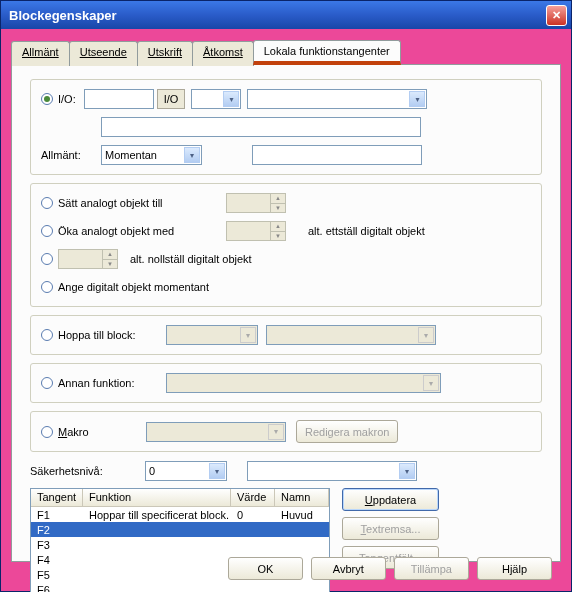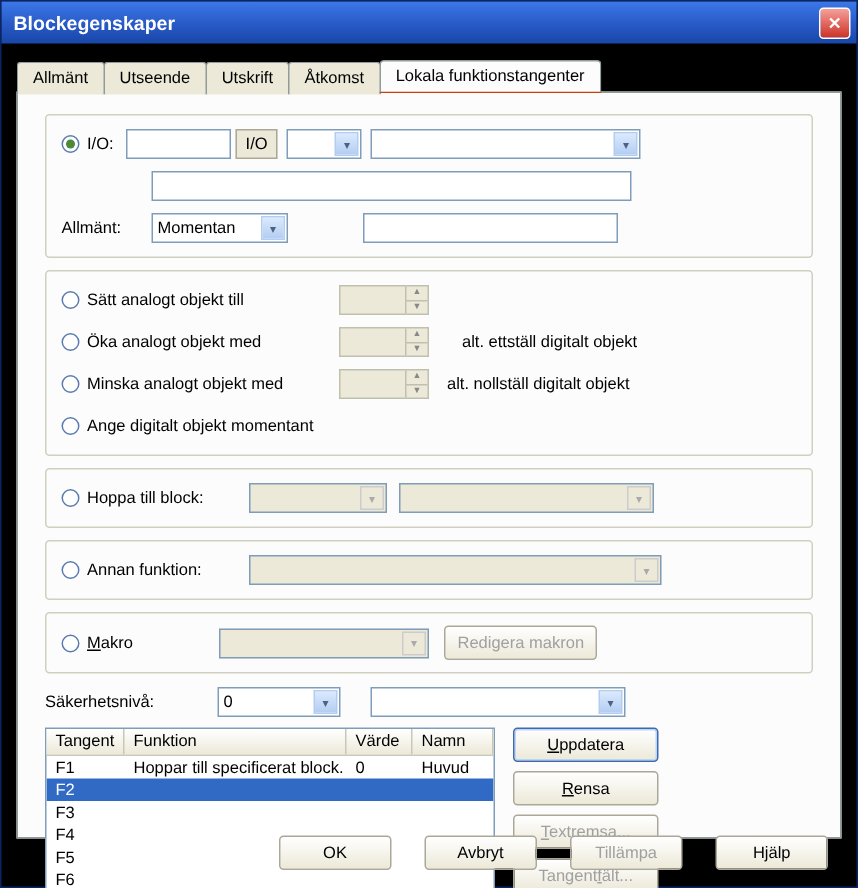--- a/index.html
+++ b/index.html
@@ -1,26 +1,26 @@
 <!DOCTYPE html>
 <html><head>
 <meta charset="utf-8">
 <style>
 * { box-sizing: border-box; font-family: Tahoma, sans-serif; font-size: 11px; }
 body { margin: 0; background: #ece9d8; width: 572px; height: 592px; overflow: hidden; }
 
-.window { width: 572px; height: 592px; border: 1px solid #0a246a; background: #000000; }
+.window { width: 572px; height: 592px; border: 1px solid #0a246a; background: #ec4899; }
 .titlebar { height: 28px; background: linear-gradient(to bottom, #3b78e7 0%, #2a5cc9 50%, #1846a8 100%); display: flex; align-items: center; padding: 0 4px 0 8px; }
 .titlebar-text { color: #fff; font-weight: bold; font-size: 13px; flex: 1; }
 .close-btn { width: 21px; height: 21px; background: linear-gradient(to bottom, #f5a09a, #cc3225); border: 1px solid #fff; border-radius: 3px; display: flex; align-items: center; justify-content: center; color: #fff; font-weight: bold; font-size: 11px; cursor: pointer; }
 
 .tabs { display: flex; margin: 10px 10px 0 10px; position: relative; z-index: 2; }
 .tab { padding: 4px 10px; background: #ece9d8; border: 1px solid #919b9c; border-bottom: none; border-radius: 3px 3px 0 0; margin-right: -1px; cursor: pointer; position: relative; }
-.tab.active { background: #fcfcfc; border-bottom: 1px solid #c2410c; z-index: 3; top: 1px; font-weight: normal; }
-.tab:not(.active) { top: 2px; }
+.tab.active { background: #fcfcfc; border-bottom: 4px solid #c2410c; z-index: 3; top: 1px; font-weight: normal; }
+.tab:not(.active) { top: 2px; text-decoration: underline; }
 
 .panel { margin: 0 10px 10px 10px; border: 1px solid #919b9c; background: #fcfcfc; padding: 14px 18px; height: 498px; position: relative; }
 
 .group { border: 1px solid #d0d0bf; border-radius: 3px; padding: 8px 10px; margin-bottom: 8px; background: #fcfcfc; }
 
 .row { display: flex; align-items: center; margin-bottom: 6px; min-height: 22px; }
 .row:last-child { margin-bottom: 0; }
 
 .radio { width: 12px; height: 12px; border-radius: 50%; border: 1px solid #5a7cb0; margin-right: 5px; display: inline-flex; align-items: center; justify-content: center; background: #fff; flex-shrink: 0; }
 .radio.checked::after { content: ''; width: 6px; height: 6px; border-radius: 50%; background: #4a8a3a; }
@@ -44,21 +44,21 @@
 .button.default { border: 1px solid #4169aa; box-shadow: 0 0 0 1px #b8d6fb inset; }
 
 .table-wrap { border: 1px solid #7f9db9; background: #fff; width: 300px; height: 156px; display: flex; flex-direction: column; }
 .table-head { display: flex; background: linear-gradient(#fff, #ece9d8); border-bottom: 1px solid #cbc7b8; }
 .th { padding: 2px 6px; border-right: 1px solid #cbc7b8; height: 17px; }
 .table-body { flex: 1; overflow: hidden; }
 .tr { display: flex; height: 15px; align-items: center; }
 .tr.selected { background: #316ac5; color: #fff; }
 .td { padding: 0 6px; overflow: hidden; white-space: nowrap; }
 
-.footer { position: absolute; bottom: 12px; right: 20px; display: flex; gap: 22px; }
+.footer { position: absolute; bottom: 12px; right: 20px; display: flex; gap: 8px; }
 
 .side-btns { display: inline-flex; flex-direction: column; gap: 6px; margin-left: 12px; }
 </style>
 </head>
 <body>
 
 <div class="window">
   <div class="titlebar">
     <span class="titlebar-text">Blockegenskaper</span>
     <div class="close-btn">
@@ -88,21 +88,21 @@
         <div class="combo" style="width:180px;margin-left:6px">
             <span class="arrow">▾</span>
           </div>
       </div>
       <div class="row">
         <span style="width:60px"></span>
         <input class="input-text" style="width: 320px;">
       </div>
       <div class="row">
         <span class="label" style="width:60px"><span>Allmänt:</span></span>
-        <div class="combo" style="width:91px">
+        <div class="combo" style="width:101px">
             <span>Momentan</span>
             <span class="arrow">▾</span>
           </div>
         <input class="input-text" style="width: 170px; margin-left: 50px;">
       </div>
     </div>
 
     <div class="group">
       <div class="row">
         <span class="radio"></span>
@@ -120,21 +120,20 @@
         <div class="spinner">
             <div class="spinner-btns">
               <div>▲</div>
               <div>▼</div>
             </div>
           </div>
         <span style="margin-left:22px">alt. ettställ digitalt objekt</span>
       </div>
       <div class="row">
         <span class="radio"></span>
-        <span class="radio-label" style="width:160px">Minska analogt objekt med</span>
         <div class="spinner">
             <div class="spinner-btns">
               <div>▲</div>
               <div>▼</div>
             </div>
           </div>
         <span style="margin-left:12px">alt. nollställ digitalt objekt</span>
       </div>
       <div class="row">
         <span class="radio"></span>
@@ -230,21 +229,20 @@
               <div class="td" style="width:52px">F6</div>
               <div class="td" style="width:148px"></div>
               <div class="td" style="width:44px"></div>
               <div class="td" style="flex:1"></div>
             </div>
           </div>
 
       </div>
       <div class="side-btns">
         <button class="button default"><u>U</u>ppdatera</button>
-        <button class="button"><u>R</u>ensa</button>
         <button class="button disabled"><u>T</u>extremsa...</button>
         <button class="button disabled">Tangent<u>f</u>ält...</button>
       </div>
     </div>
 
   </div>
 
   <div class="footer">
     <button class="button">OK</button>
     <button class="button">Avbryt</button>

